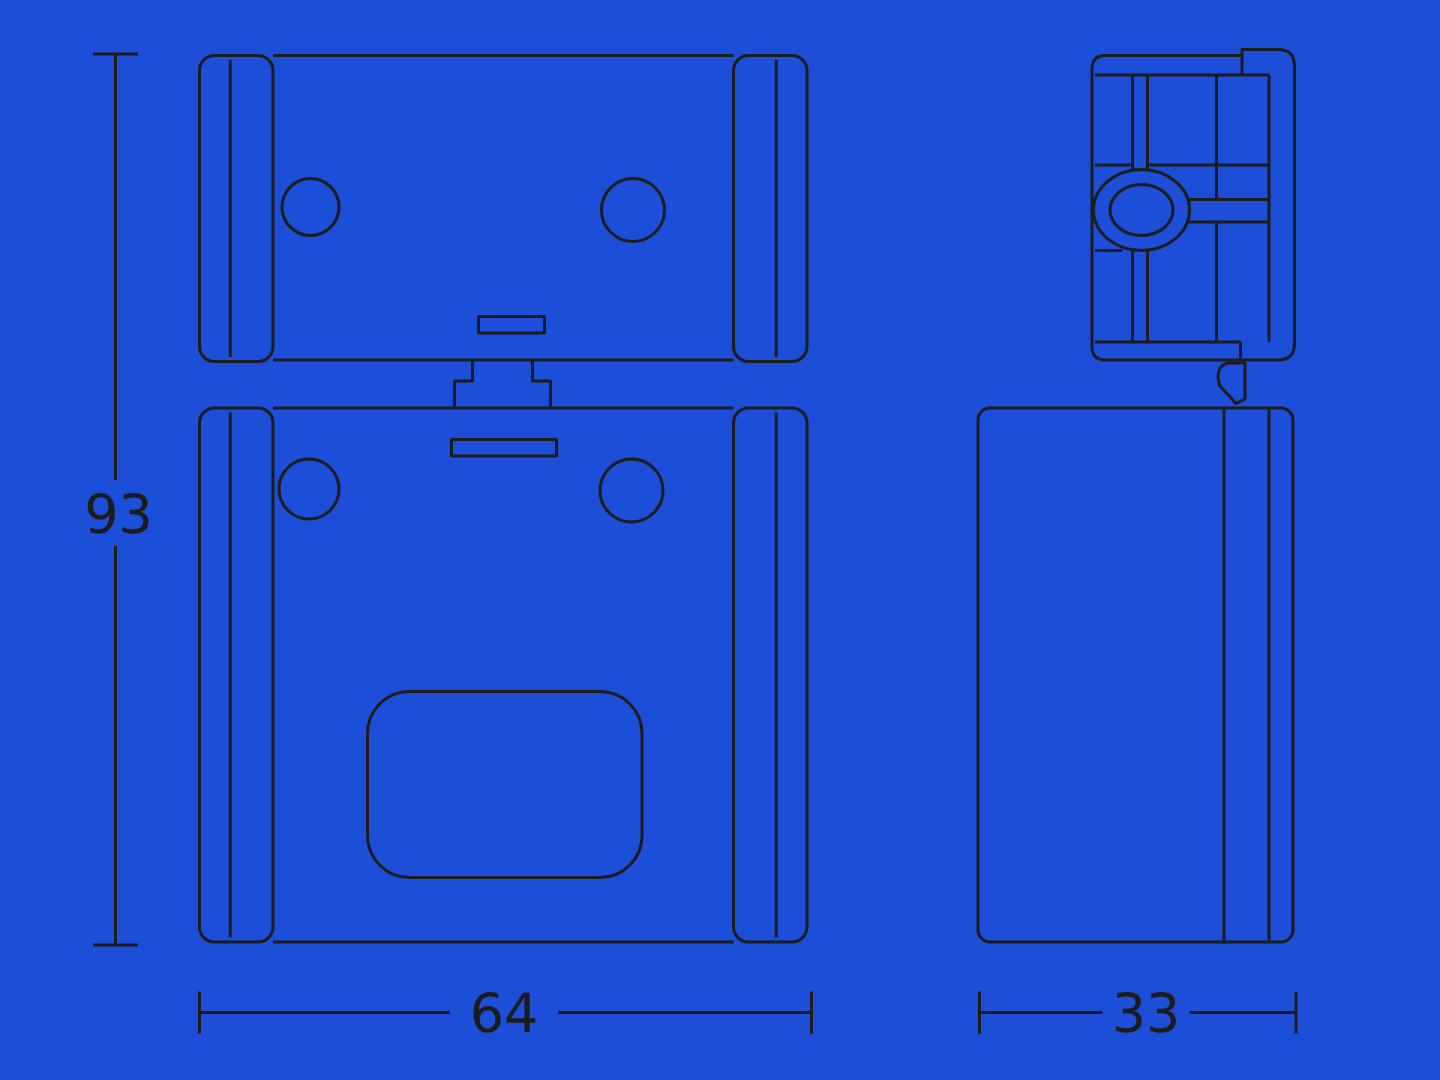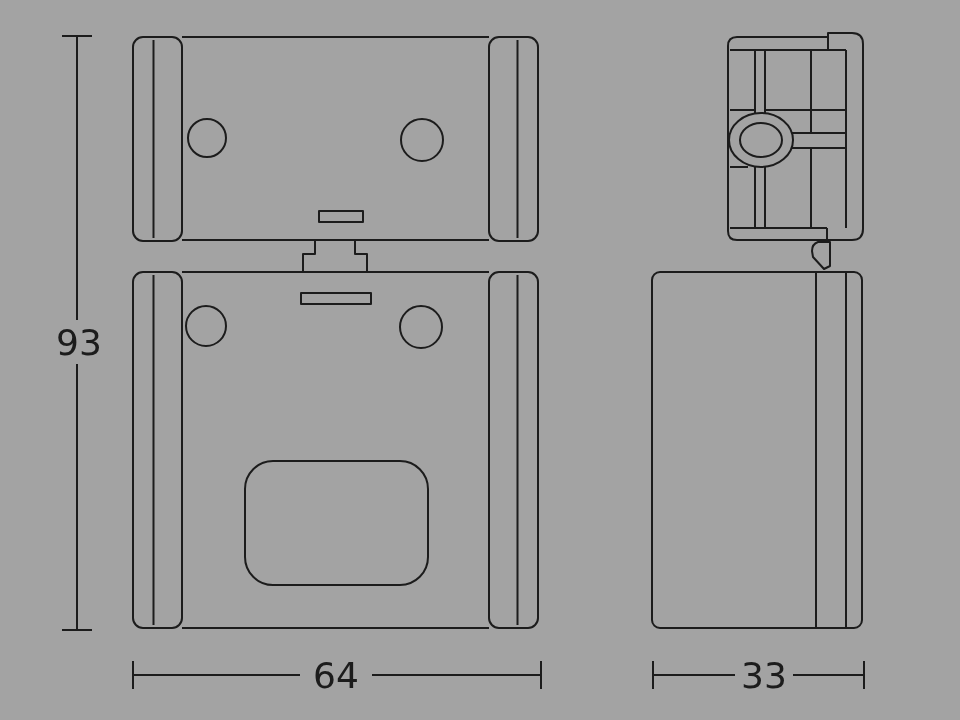--- a/index.html
+++ b/index.html
@@ -8,21 +8,21 @@
     background: #ffffff;
     width: 960px;
     height: 720px;
     overflow: hidden;
     font-family: "DejaVu Sans", sans-serif;
   }
   .canvas {
     position: relative;
     width: 960px;
     height: 720px;
-    background: #a3a3a3;
+    background: #1d4ed8;
   }
   svg {
     display: block;
   }
   .stroke {
     fill: none;
     stroke: #1c1c1c;
     stroke-width: 2;
     stroke-linejoin: round;
   }

